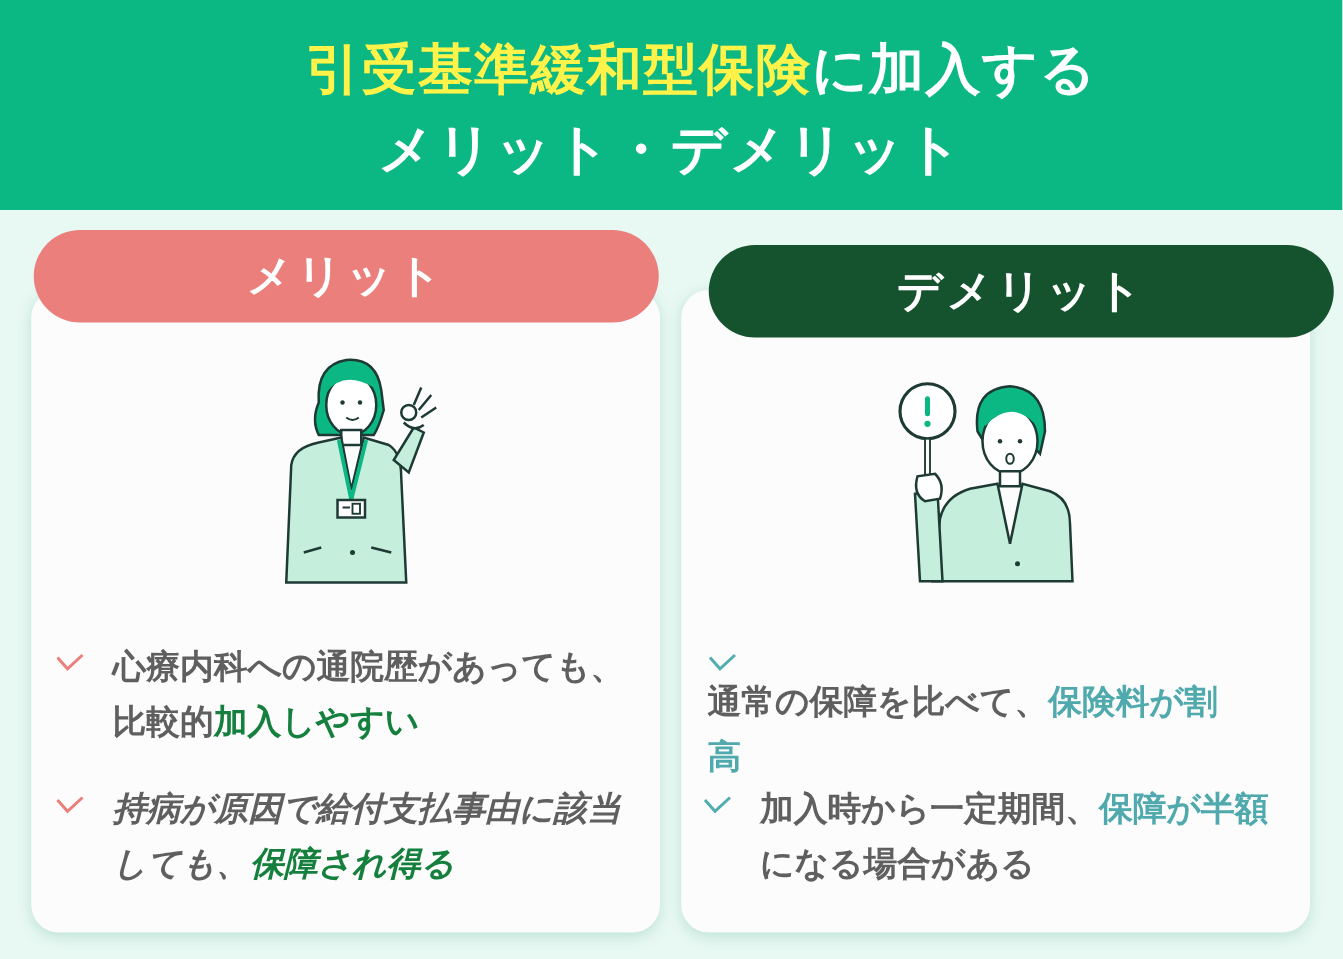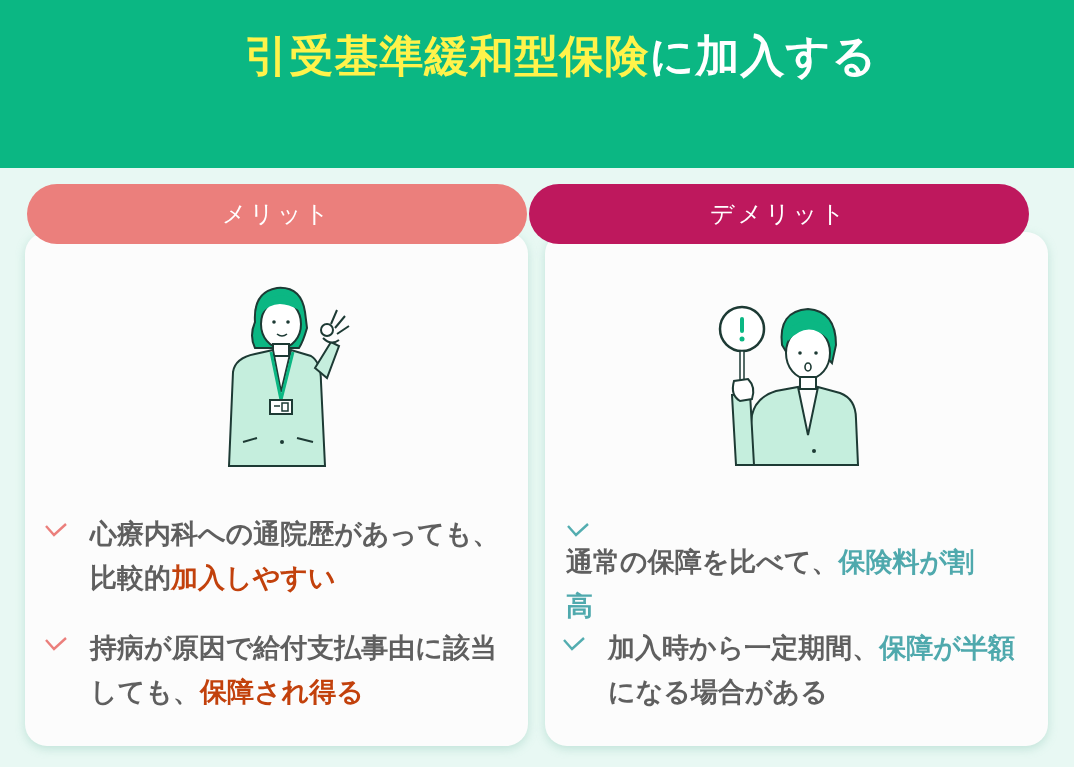--- a/index.html
+++ b/index.html
@@ -29,50 +29,51 @@
     .card {
       position: absolute; top: 232px; width: 503px; height: 514px;
       background: #fcfcfc;
       border-radius: 22px;
       box-shadow: 0 3px 10px rgba(120,190,170,0.35);
     }
     .card.left { left: 25px; }
     .card.right { left: 545px; }
 
     .pill {
-      position: absolute; top: 184px; width: 500px; height: 60px;
+      position: absolute; top: 184px; width: 500px; height: 74px;
       border-radius: 37px;
-      color: #fff; font-weight: normal; font-size: 24px;
+      color: #fff; font-weight: bold; font-size: 36px;
       display: flex; align-items: center; justify-content: center;
       letter-spacing: 3px;
     }
     .pill.left { left: 27px; background: #eb7f7c; }
-    .pill.right { left: 529px; background: #be185d; }
+    .pill.right { left: 567px; background: #14532d; margin-top: 12px; }
 
     .illust { position: absolute; }
     .illust.left { left: 215px; top: 282px; width: 140px; height: 188px; }
     .illust.right { left: 712px; top: 295px; width: 160px; height: 172px; }
 
     .item {
       position: absolute; display: flex; align-items: flex-start;
       font-size: 27px; font-weight: bold; color: #5f5f5f; line-height: 44px;
     }
     .item .check { width: 28px; height: 44px; flex: 0 0 28px; margin-right: 18px; position: relative; }
     .item .check svg { position: absolute; left: 0; top: 10px; }
     .item .txt { width: 420px; }
-    .hl-red { color: #c2410c; }
+    .hl-red { color: #15803d; }
     .hl-teal { color: #4fa9ad; }
   </style>
 </head>
 <body>
 
 <div class="header">
   <div class="line1">
     <span class="hl-yellow">引受基準緩和型保険</span><span>に加入する</span>
   </div>
+  <div class="line2">メリット・デメリット</div>
 </div>
 
 <div class="card left"></div>
 <div class="pill left">メリット</div>
 
 <div class="illust left">
   <svg width="140" height="188" viewBox="0 0 140 188">
 
     <path d="M40 40 Q38 10 62 6 Q86 4 90 30 L92 46 Q88 60 84 66 L40 66 Q34 54 40 40Z" fill="#0bb783" stroke="#1d3a34" stroke-width="2"></path>
 
@@ -105,21 +106,21 @@
 
 <div class="item" style="left:44px; top:512px;">
   <span class="check">
     <svg width="24" height="18" viewBox="0 0 24 18">
         <path d="M2 4 L10 13 L22 2" fill="none" stroke="#eb7f7c" stroke-width="2.4"></path>
       </svg>
   </span>
   <span class="txt"><span>心療内科への通院歴があっても、比較的</span><span class="hl-red">加入しやすい</span></span>
 </div>
 
-<div class="item" style="left:44px; top:626px;">
+<div class="item" style="left:44px; top:626px;font-style:italic;">
   <span class="check">
     <svg width="24" height="18" viewBox="0 0 24 18">
         <path d="M2 4 L10 13 L22 2" fill="none" stroke="#eb7f7c" stroke-width="2.4"></path>
       </svg>
   </span>
   <span class="txt"><span>持病が原因で給付支払事由に該当しても、</span><span class="hl-red">保障され得る</span></span>
 </div>
 
 <div class="card right"></div>
 <div class="pill right">デメリット</div>

